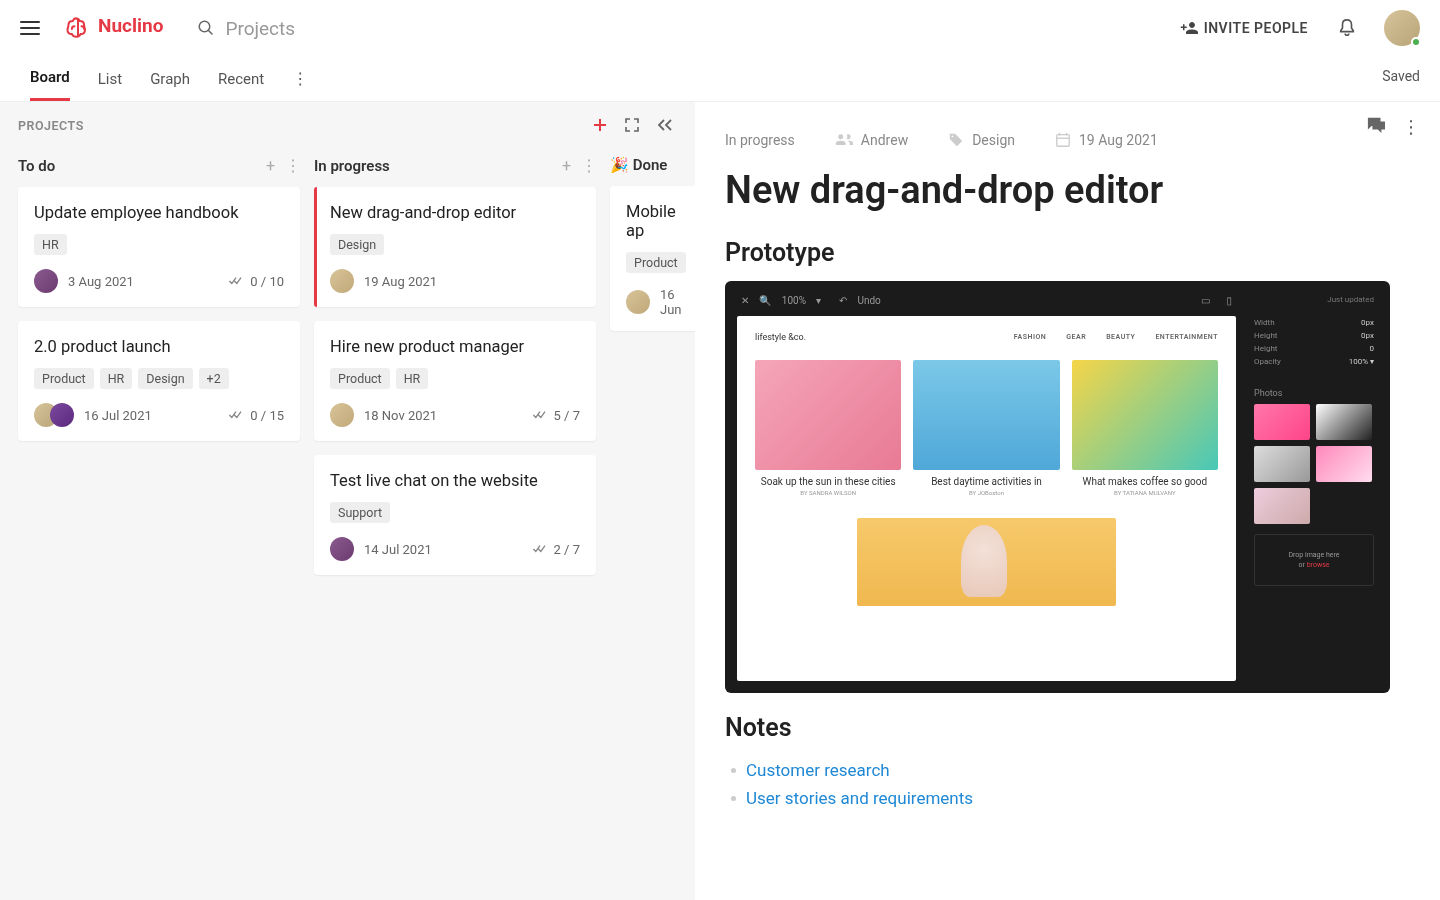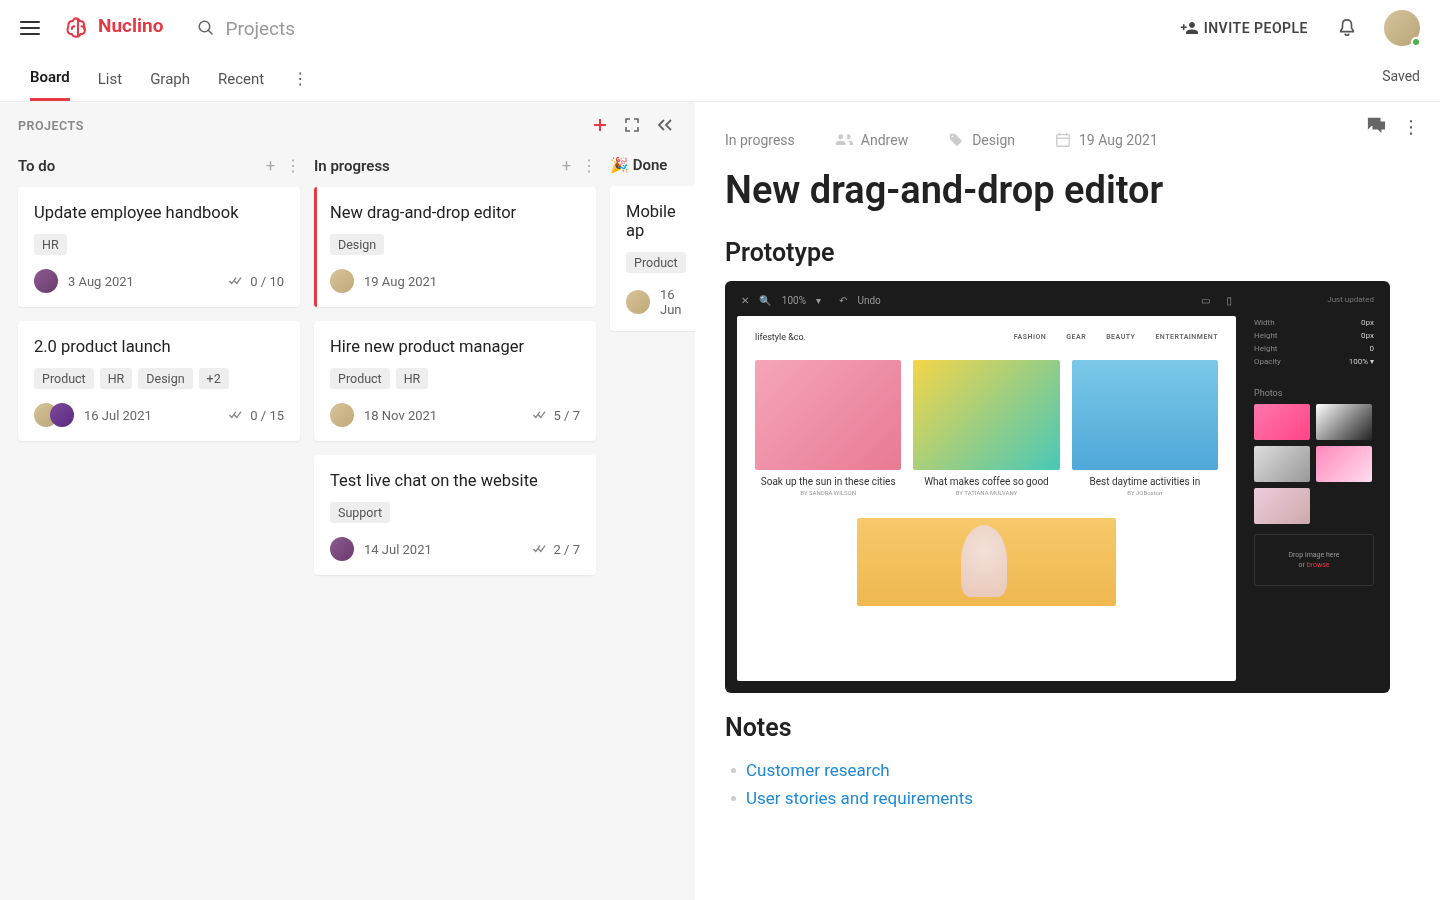--- a/index.html
+++ b/index.html
@@ -335,28 +335,28 @@
                   <span>ENTERTAINMENT</span>
                 </div>
             </div>
             <div class="pc-grid" id="pcgrid">
                 <div class="pc-item">
                   <div class="pc-img" style="background: linear-gradient(135deg, rgb(245, 165, 184), rgb(232, 122, 149));"></div>
                   <div class="pc-cap">Soak up the sun in these cities</div>
                   <div class="pc-by">BY SANDRA WILSON</div>
                 </div>
                 <div class="pc-item">
+                  <div class="pc-img" style="background: linear-gradient(rgb(123, 200, 232), rgb(79, 168, 216));"></div>
+                  <div class="pc-cap">Best daytime activities in</div>
+                  <div class="pc-by">BY JOBoston</div>
+                </div>
+                <div class="pc-item">
                   <div class="pc-img" style="background: linear-gradient(135deg, rgb(245, 213, 72), rgb(72, 200, 184));"></div>
                   <div class="pc-cap">What makes coffee so good</div>
                   <div class="pc-by">BY TATIANA MULVANY</div>
-                </div>
-                <div class="pc-item">
-                  <div class="pc-img" style="background: linear-gradient(rgb(123, 200, 232), rgb(79, 168, 216));"></div>
-                  <div class="pc-cap">Best daytime activities in</div>
-                  <div class="pc-by">BY JOBoston</div>
                 </div>
               </div>
             <div class="pc-hero">
                 <div class="pc-hero-img">
                   <div style="position:absolute;left:40%;top:8%;width:46px;height:72px;background:radial-gradient(circle at 50% 35%,#f3e0d8,#e8c8b8);border-radius:50% 50% 20% 20%"></div>
                 </div>
               </div>
           </div>
         </div>
         <div class="proto-side">

